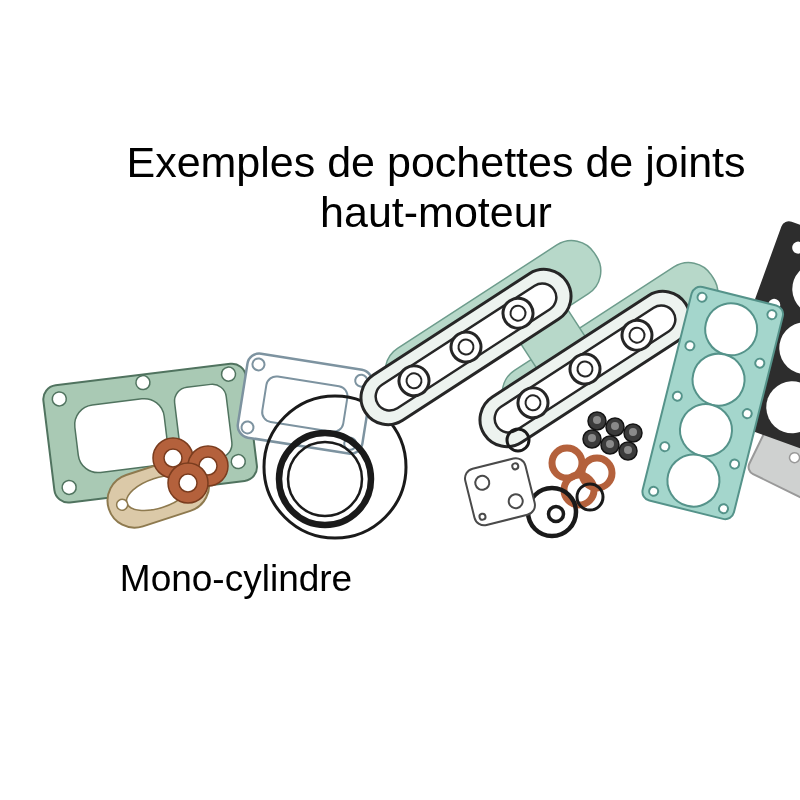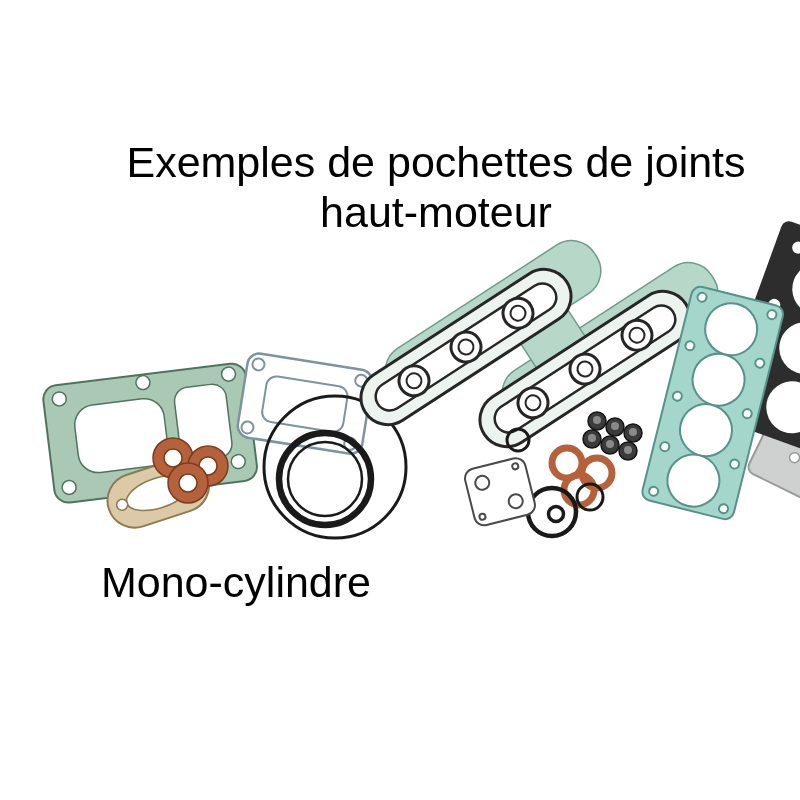--- a/index.html
+++ b/index.html
@@ -17,21 +17,21 @@
     font-family:"Liberation Sans", sans-serif;
     color:var(--text);
   }
   .stage{position:relative;width:800px;height:800px;margin-left:36px;}
   .title{
     position:absolute;top:138px;left:0;width:800px;
     text-align:center;font-size:43px;line-height:1.16;
     color:var(--text);
   }
   .caption{
-    position:absolute;top:558px;font-size:43px;color:var(--text);
+    position:absolute;top:558px;font-size:37px;color:var(--text);
     text-align:center;white-space:nowrap;
   }
   .caption-mono{left:10px;width:380px;}
   .caption-multi{left:400px;width:390px;}
   svg.scene{position:absolute;left:0;top:0;}
   .g-green{fill:var(--gasket_green);stroke:var(--gasket_green_stroke);stroke-width:2;}
   .g-green-hole{fill:#ffffff;stroke:var(--gasket_green_stroke);stroke-width:1.5;}
   .g-tan{fill:var(--gasket_tan);stroke:#8e7a4f;stroke-width:2;}
   .g-tan-hole{fill:#ffffff;stroke:#8e7a4f;stroke-width:1.5;}
   .g-aqua{fill:var(--gasket_aqua);stroke:var(--gasket_aqua_stroke);stroke-width:2;}

